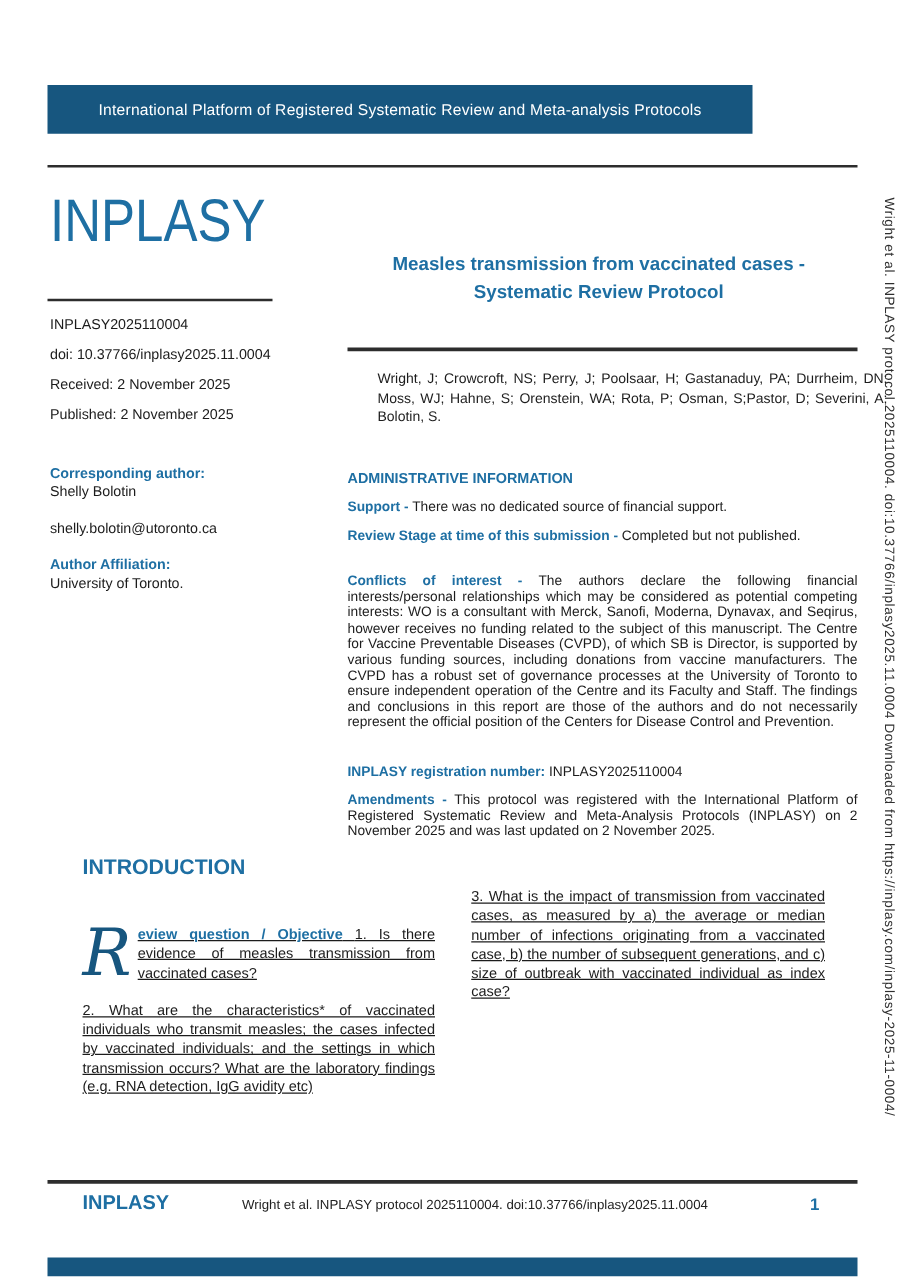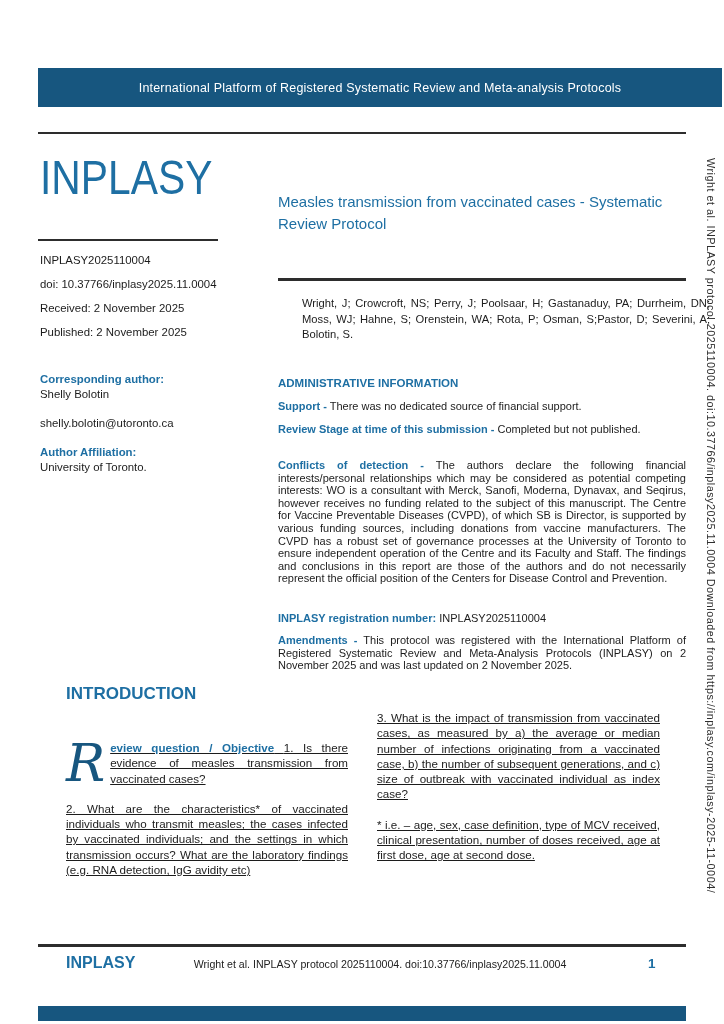--- a/index.html
+++ b/index.html
@@ -2,37 +2,37 @@
 <html><head>
 <meta charset="utf-8">
 <style>
   * { margin:0; padding:0; box-sizing:border-box; }
   html,body { background:#ffffff; }
   .page {
     position:relative; width:724px; height:1024px; background:#fff;
     font-family:"Liberation Sans", sans-serif; color:#1c1c1c; overflow:hidden;
   }
   .banner {
-    position:absolute; left:38px; top:68px; width:684px; height:39px;
+    position:absolute; left:38px; top:68px; width:564px; height:39px;
     background:#17567f; color:#fff; display:flex; align-items:center; justify-content:center;
     font-size:12.5px; letter-spacing:.2px;
   }
   .rule { position:absolute; background:#2d2d2d; }
   .rule-top    { left:38px;  top:132px; width:648px; height:2px; }
   .rule-logo   { left:38px;  top:239px; width:180px; height:2px; }
   .rule-auth   { left:278px; top:278px; width:408px; height:3px; }
   .rule-footer { left:38px;  top:944px; width:648px; height:2.5px; }
 
   .logo {
     position:absolute; left:40px; top:150px; font-size:48px; color:#1e6fa3;
     transform:scaleX(.85); transform-origin:left top; white-space:nowrap;
   }
   .title {
-    position:absolute; left:278px; top:191px; width:402px;
-    font-size:15px; font-weight:normal; color:#1e6fa3; line-height:22px;
+    position:absolute; left:278px; top:201px; width:402px;
+    font-size:15px; font-weight:bold; color:#1e6fa3; line-height:22px;text-align:center;
   }
   .accent { color:#1e6fa3; font-weight:bold; }
 
   .meta { position:absolute; left:40px; top:253px; width:230px; font-size:11.4px; line-height:14px; }
   .meta .line { margin-bottom:10px; }
   .meta .line.pub { margin-top:6px; }
 
   .corr { position:absolute; left:40px; top:372px; width:230px; font-size:11.4px; line-height:15px; }
   .corr .gap { height:14px; }
 
@@ -110,21 +110,21 @@
     <span class="accent">Support -</span>
     <span>There was no dedicated source of financial support.</span>
   </div>
 
   <div class="rcol body-par p-review">
     <span class="accent">Review Stage at time of this submission -</span>
     <span>Completed but not published.</span>
   </div>
 
   <div class="rcol body-par p-conflict">
-    <span class="accent">Conflicts of detection -</span>
+    <span class="accent">Conflicts of interest -</span>
     <span>The authors declare the following financial interests/personal relationships which may be considered as potential competing interests: WO is a consultant with Merck, Sanofi, Moderna, Dynavax, and Seqirus, however receives no funding related to the subject of this manuscript. The Centre for Vaccine Preventable Diseases (CVPD), of which SB is Director, is supported by various funding sources, including donations from vaccine manufacturers. The CVPD has a robust set of governance processes at the University of Toronto to ensure independent operation of the Centre and its Faculty and Staff. The findings and conclusions in this report are those of the authors and do not necessarily represent the official position of the Centers for Disease Control and Prevention.</span>
   </div>
 
   <div class="rcol body-par p-reg">
     <span class="accent">INPLASY registration number:</span>
     <span>INPLASY2025110004</span>
   </div>
 
   <div class="rcol body-par p-amend">
     <span class="accent">Amendments -</span>
@@ -137,21 +137,20 @@
     <p>
       <span class="dropcap">R</span>
       <span class="accent">eview question / Objective</span>
       <span>1. Is there evidence of measles transmission from vaccinated cases?</span>
     </p>
     <p>2. What are the characteristics* of vaccinated individuals who transmit measles; the cases infected by vaccinated individuals; and the settings in which transmission occurs? What are the laboratory findings (e.g. RNA detection, IgG avidity etc)</p>
   </div>
 
   <div class="intro-col intro-right">
     <p>3. What is the impact of transmission from vaccinated cases, as measured by a) the average or median number of infections originating from a vaccinated case, b) the number of subsequent generations, and c) size of outbreak with vaccinated individual as index case?</p>
-    <p>* i.e. – age, sex, case definition, type of MCV received, clinical presentation, number of doses received, age at first dose, age at second dose.</p>
   </div>
 
   <div class="rule rule-footer"></div>
   <div class="footer-logo accent">INPLASY</div>
   <div class="footer-cite">Wright et al. INPLASY protocol 2025110004. doi:10.37766/inplasy2025.11.0004</div>
   <div class="footer-page accent">1</div>
   <div class="bottom-bar"></div>
 
   <div class="vtext">Wright et al. INPLASY protocol 2025110004. doi:10.37766/inplasy2025.11.0004 Downloaded from https://inplasy.com/inplasy-2025-11-0004/</div>
 

